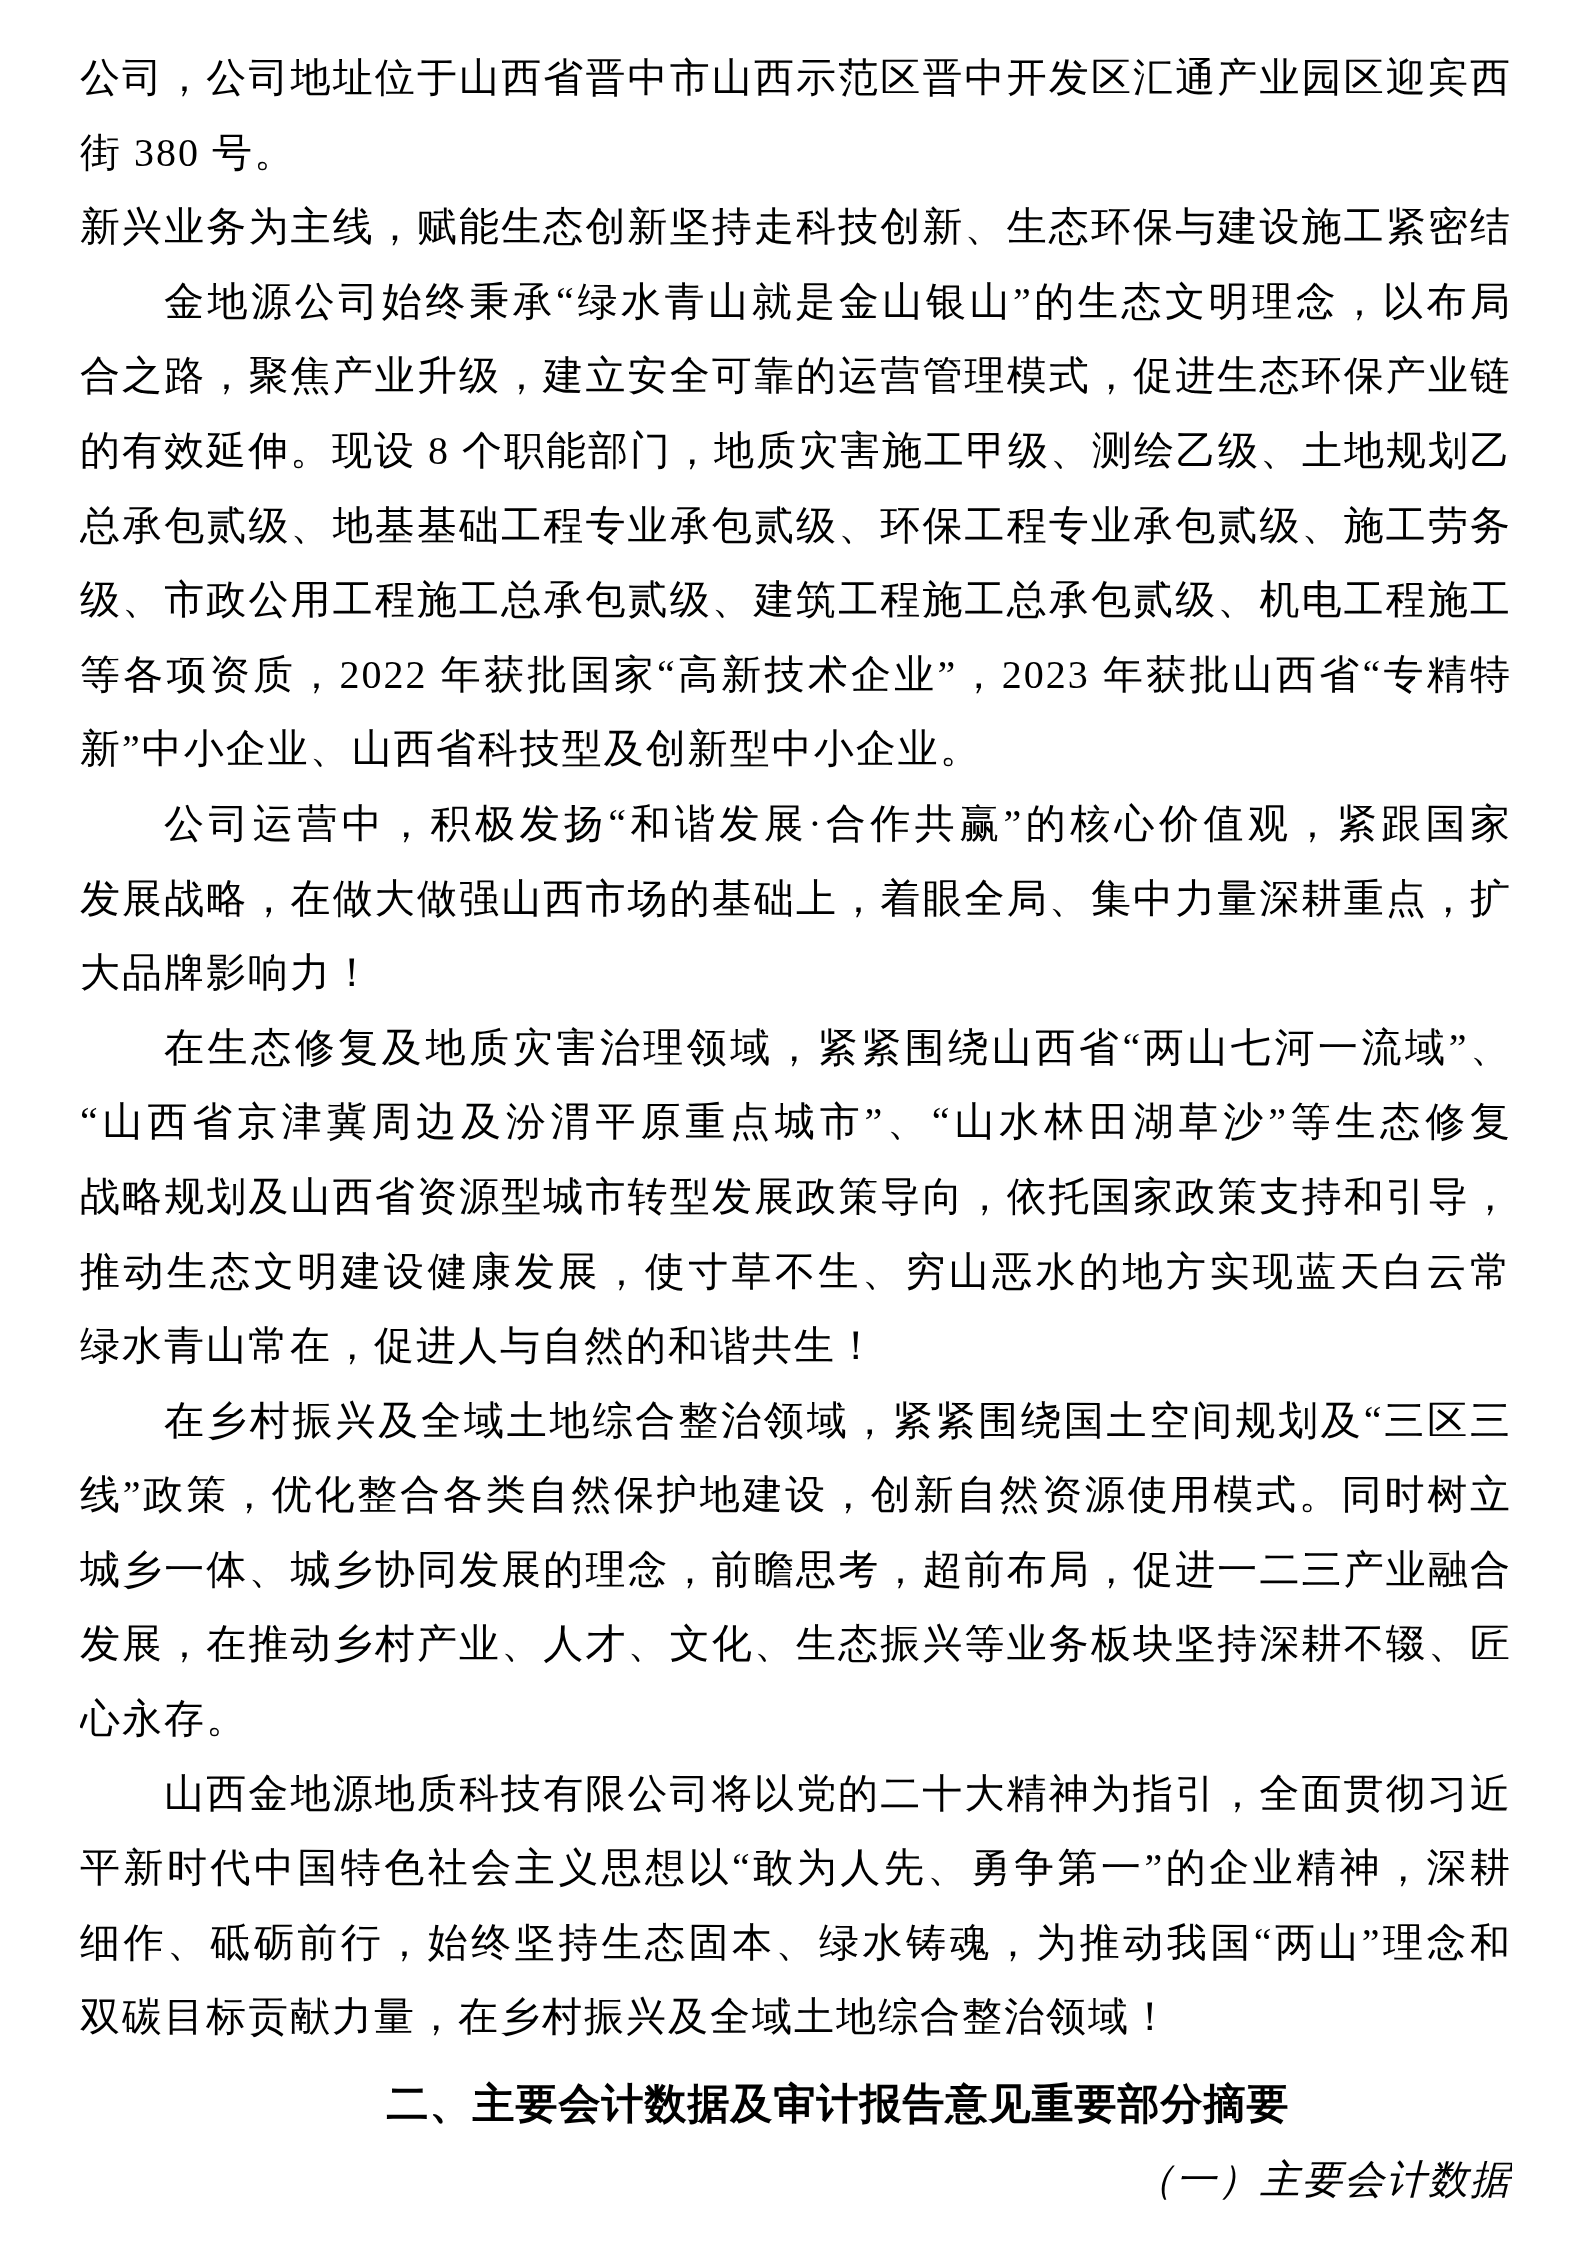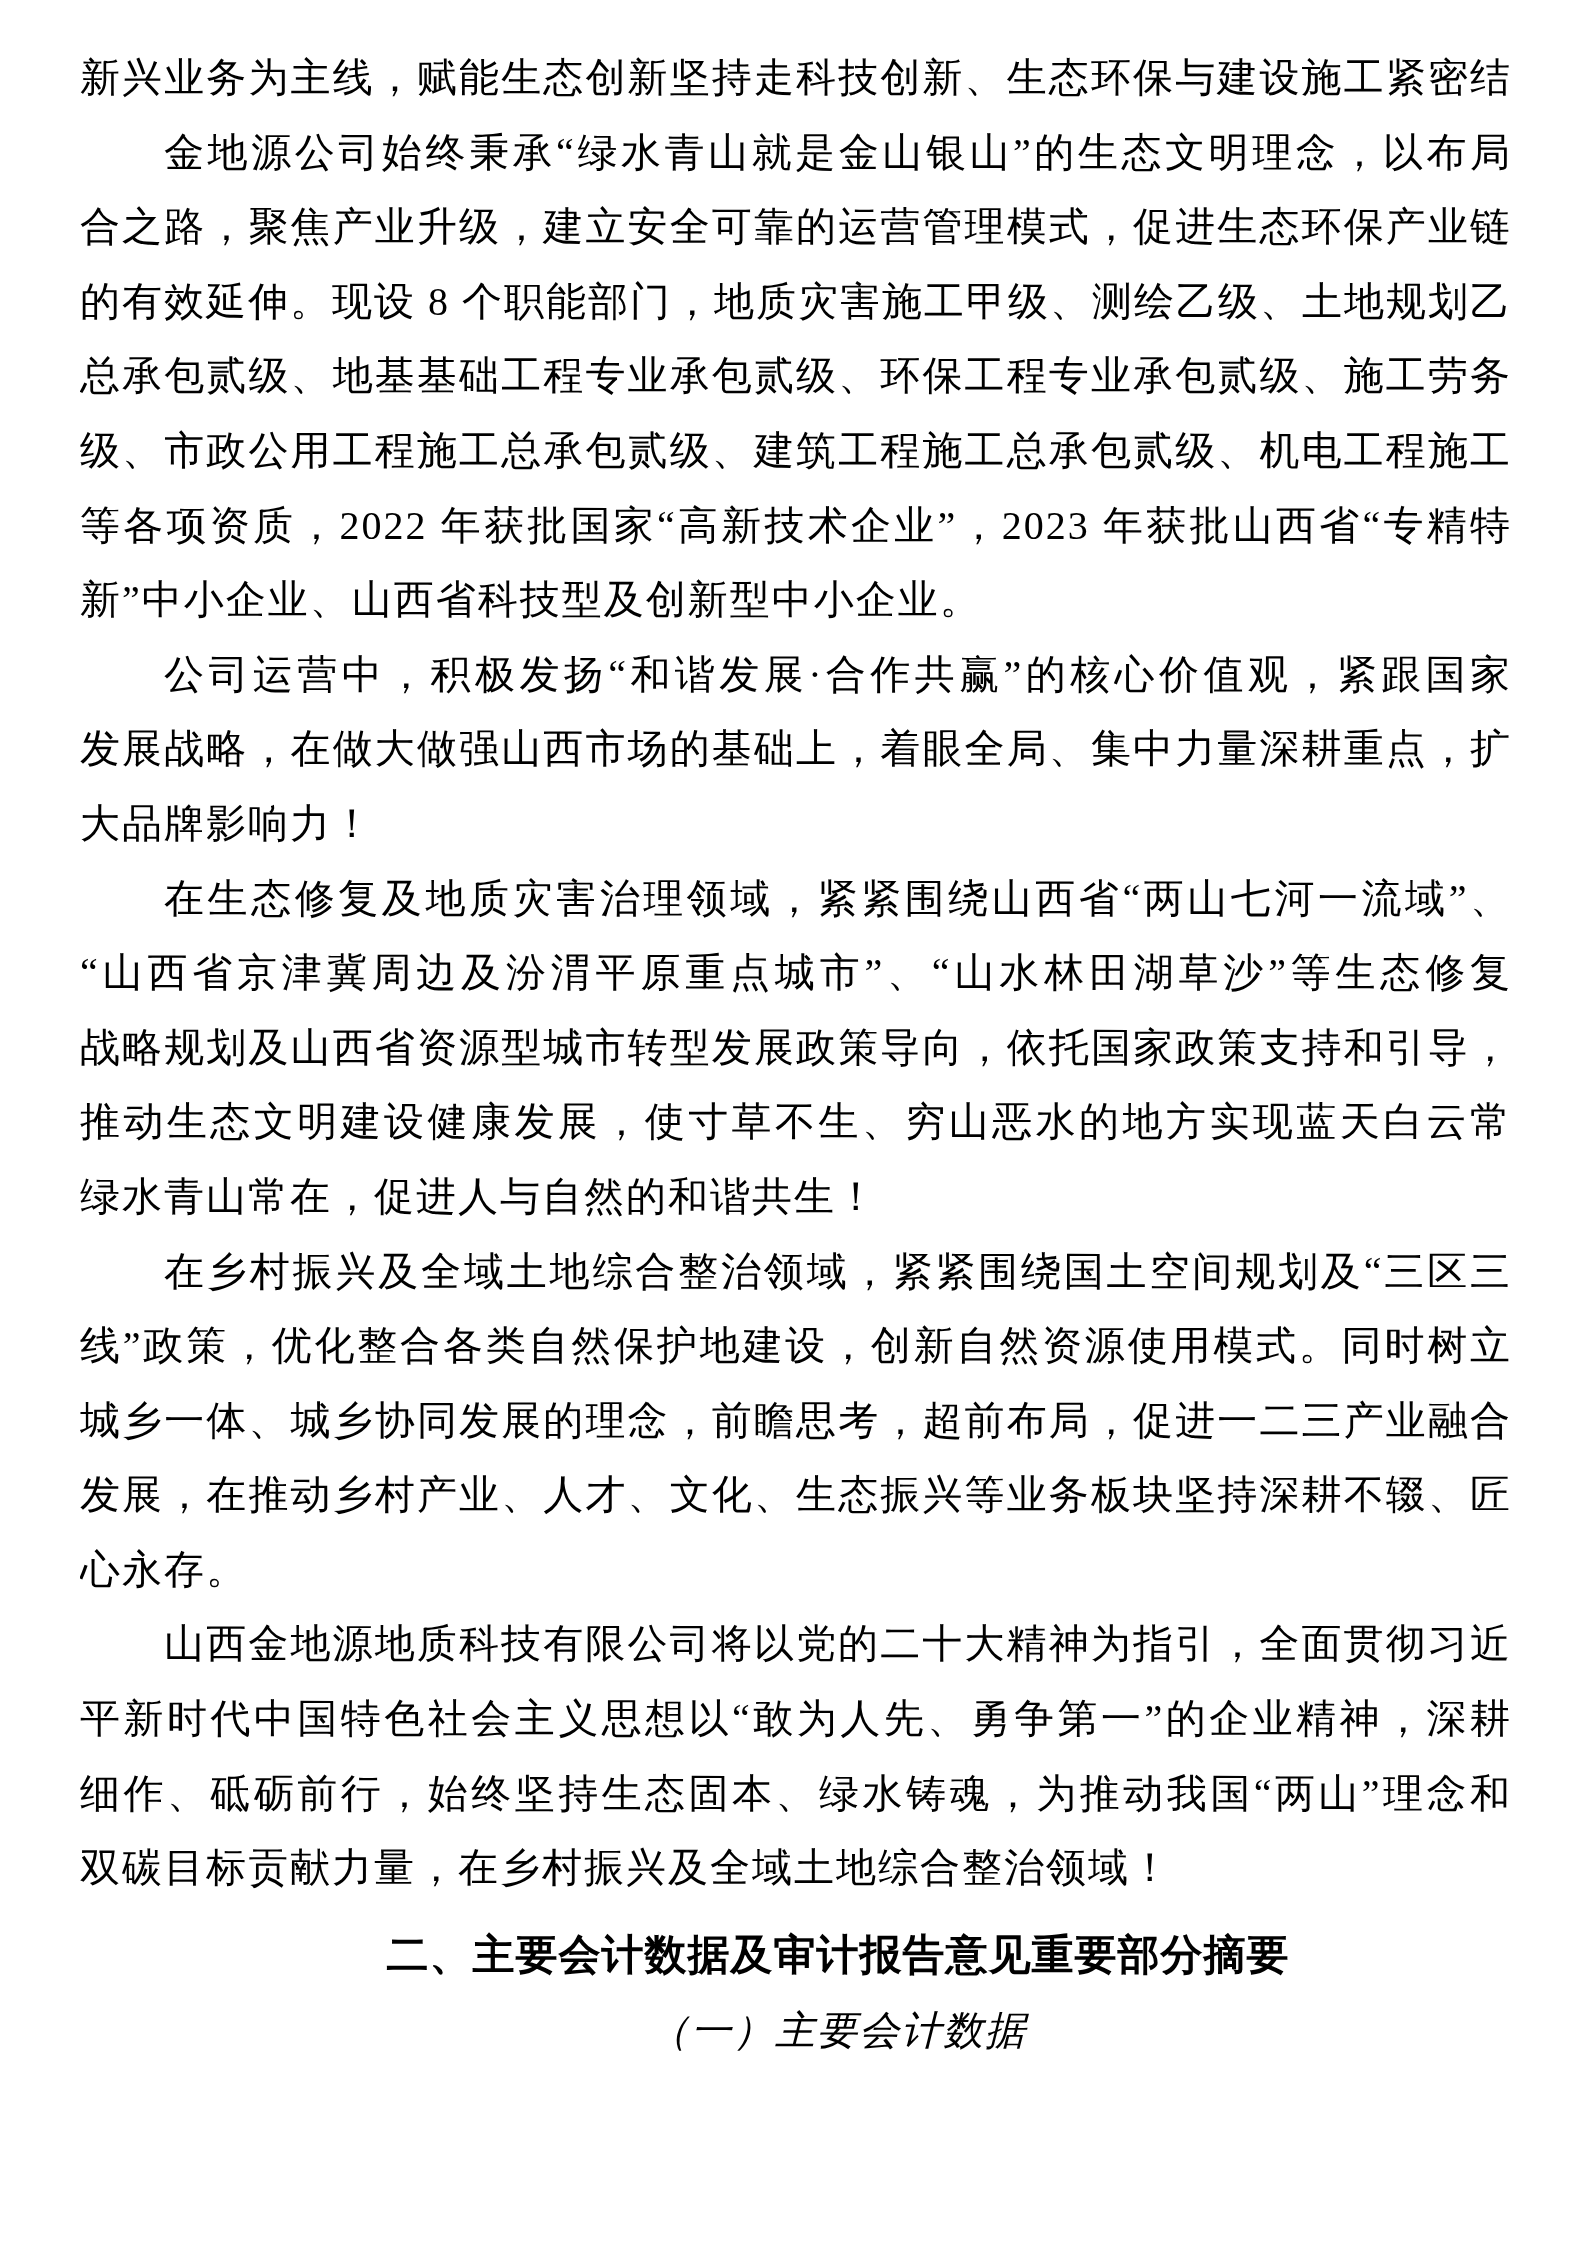--- a/index.html
+++ b/index.html
@@ -49,28 +49,32 @@
     height: 86px;
     line-height: 86px;
     letter-spacing: 1px;
     text-align: center;
   }
   .subheading .line {
     font-style: italic; 
     font-size: 40px;
     height: 66px;
     line-height: 66px;
-    text-align: center;
+    text-align: right;
   }
 </style>
 </head>
 <body>
 
 <div class="page">
   <div class="body-text">
+      <div class="para body">
+        <div class="line">公司，公司地址位于山西省晋中市山西示范区晋中开发区汇通产业园区迎宾西</div>
+        <div class="line para-end">街 380 号。</div>
+      </div>
       <div class="para body">
         <div class="line">新兴业务为主线，赋能生态创新坚持走科技创新、生态环保与建设施工紧密结</div>
         <div class="line indent">金地源公司始终秉承“绿水青山就是金山银山”的生态文明理念，以布局</div>
         <div class="line">合之路，聚焦产业升级，建立安全可靠的运营管理模式，促进生态环保产业链</div>
         <div class="line">的有效延伸。现设 8 个职能部门，地质灾害施工甲级、测绘乙级、土地规划乙</div>
         <div class="line">总承包贰级、地基基础工程专业承包贰级、环保工程专业承包贰级、施工劳务</div>
         <div class="line">级、市政公用工程施工总承包贰级、建筑工程施工总承包贰级、机电工程施工</div>
         <div class="line">等各项资质，2022 年获批国家“高新技术企业”，2023 年获批山西省“专精特</div>
         <div class="line para-end">新”中小企业、山西省科技型及创新型中小企业。</div>
       </div>

